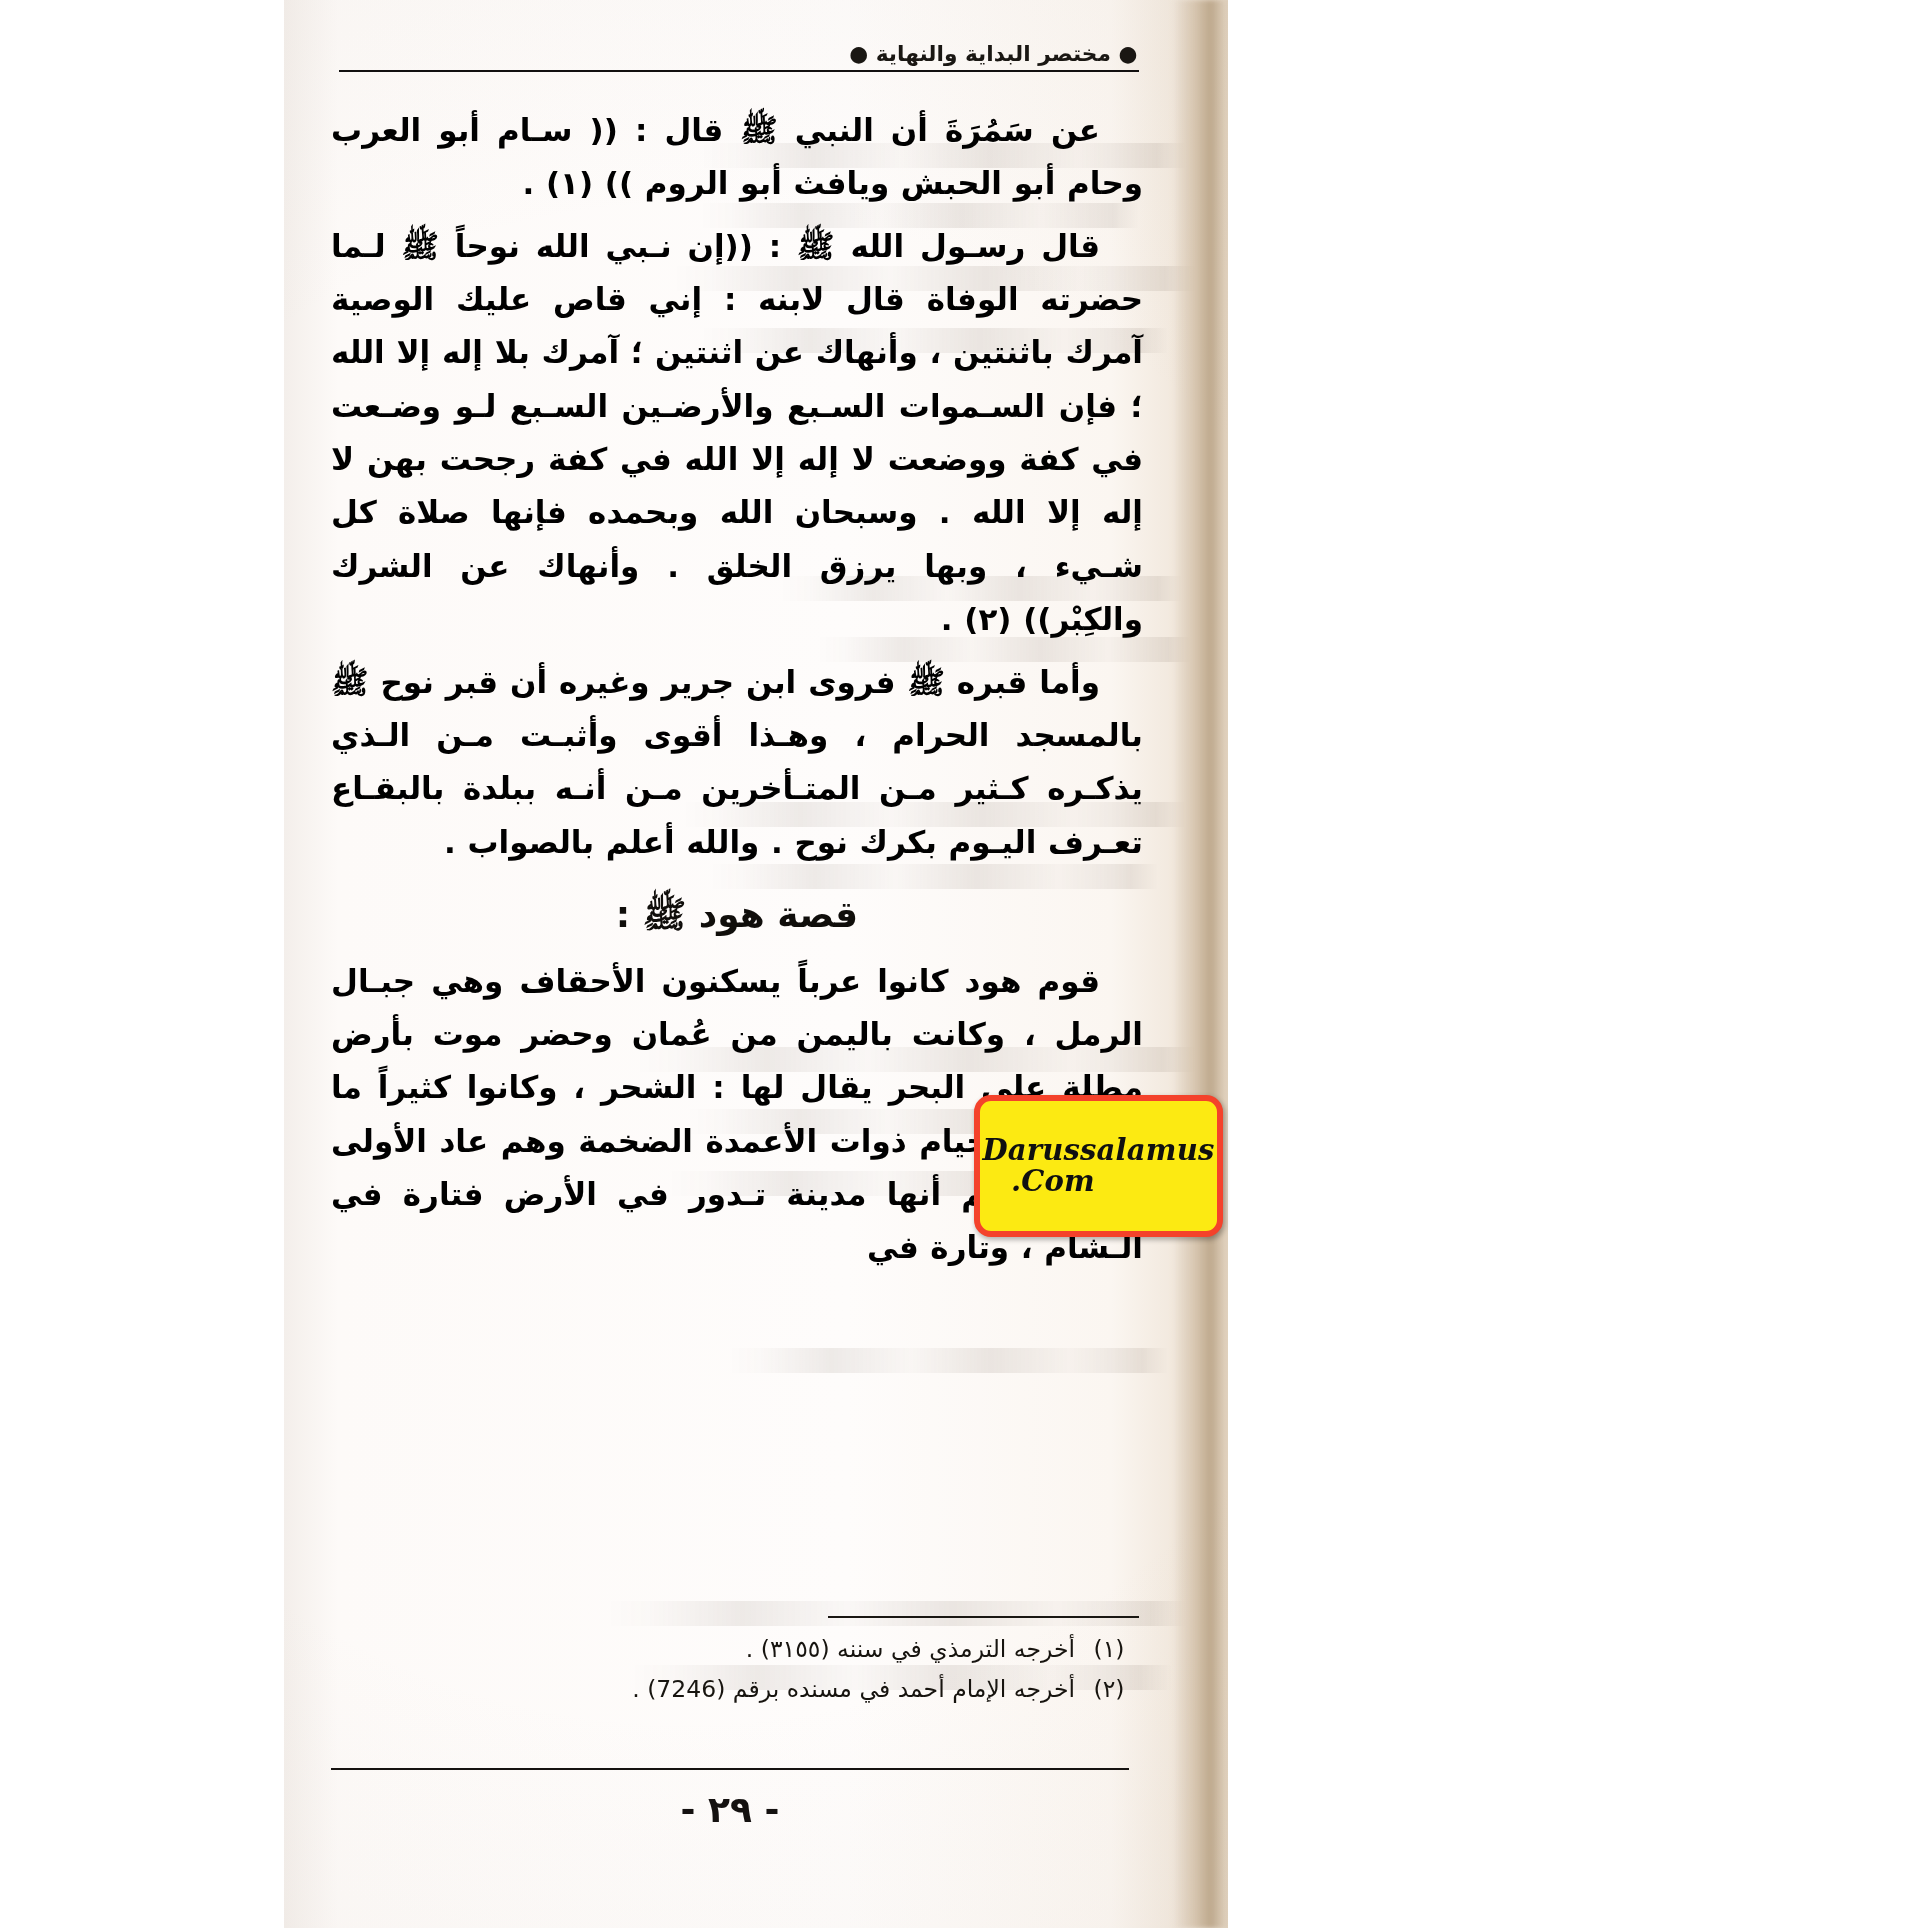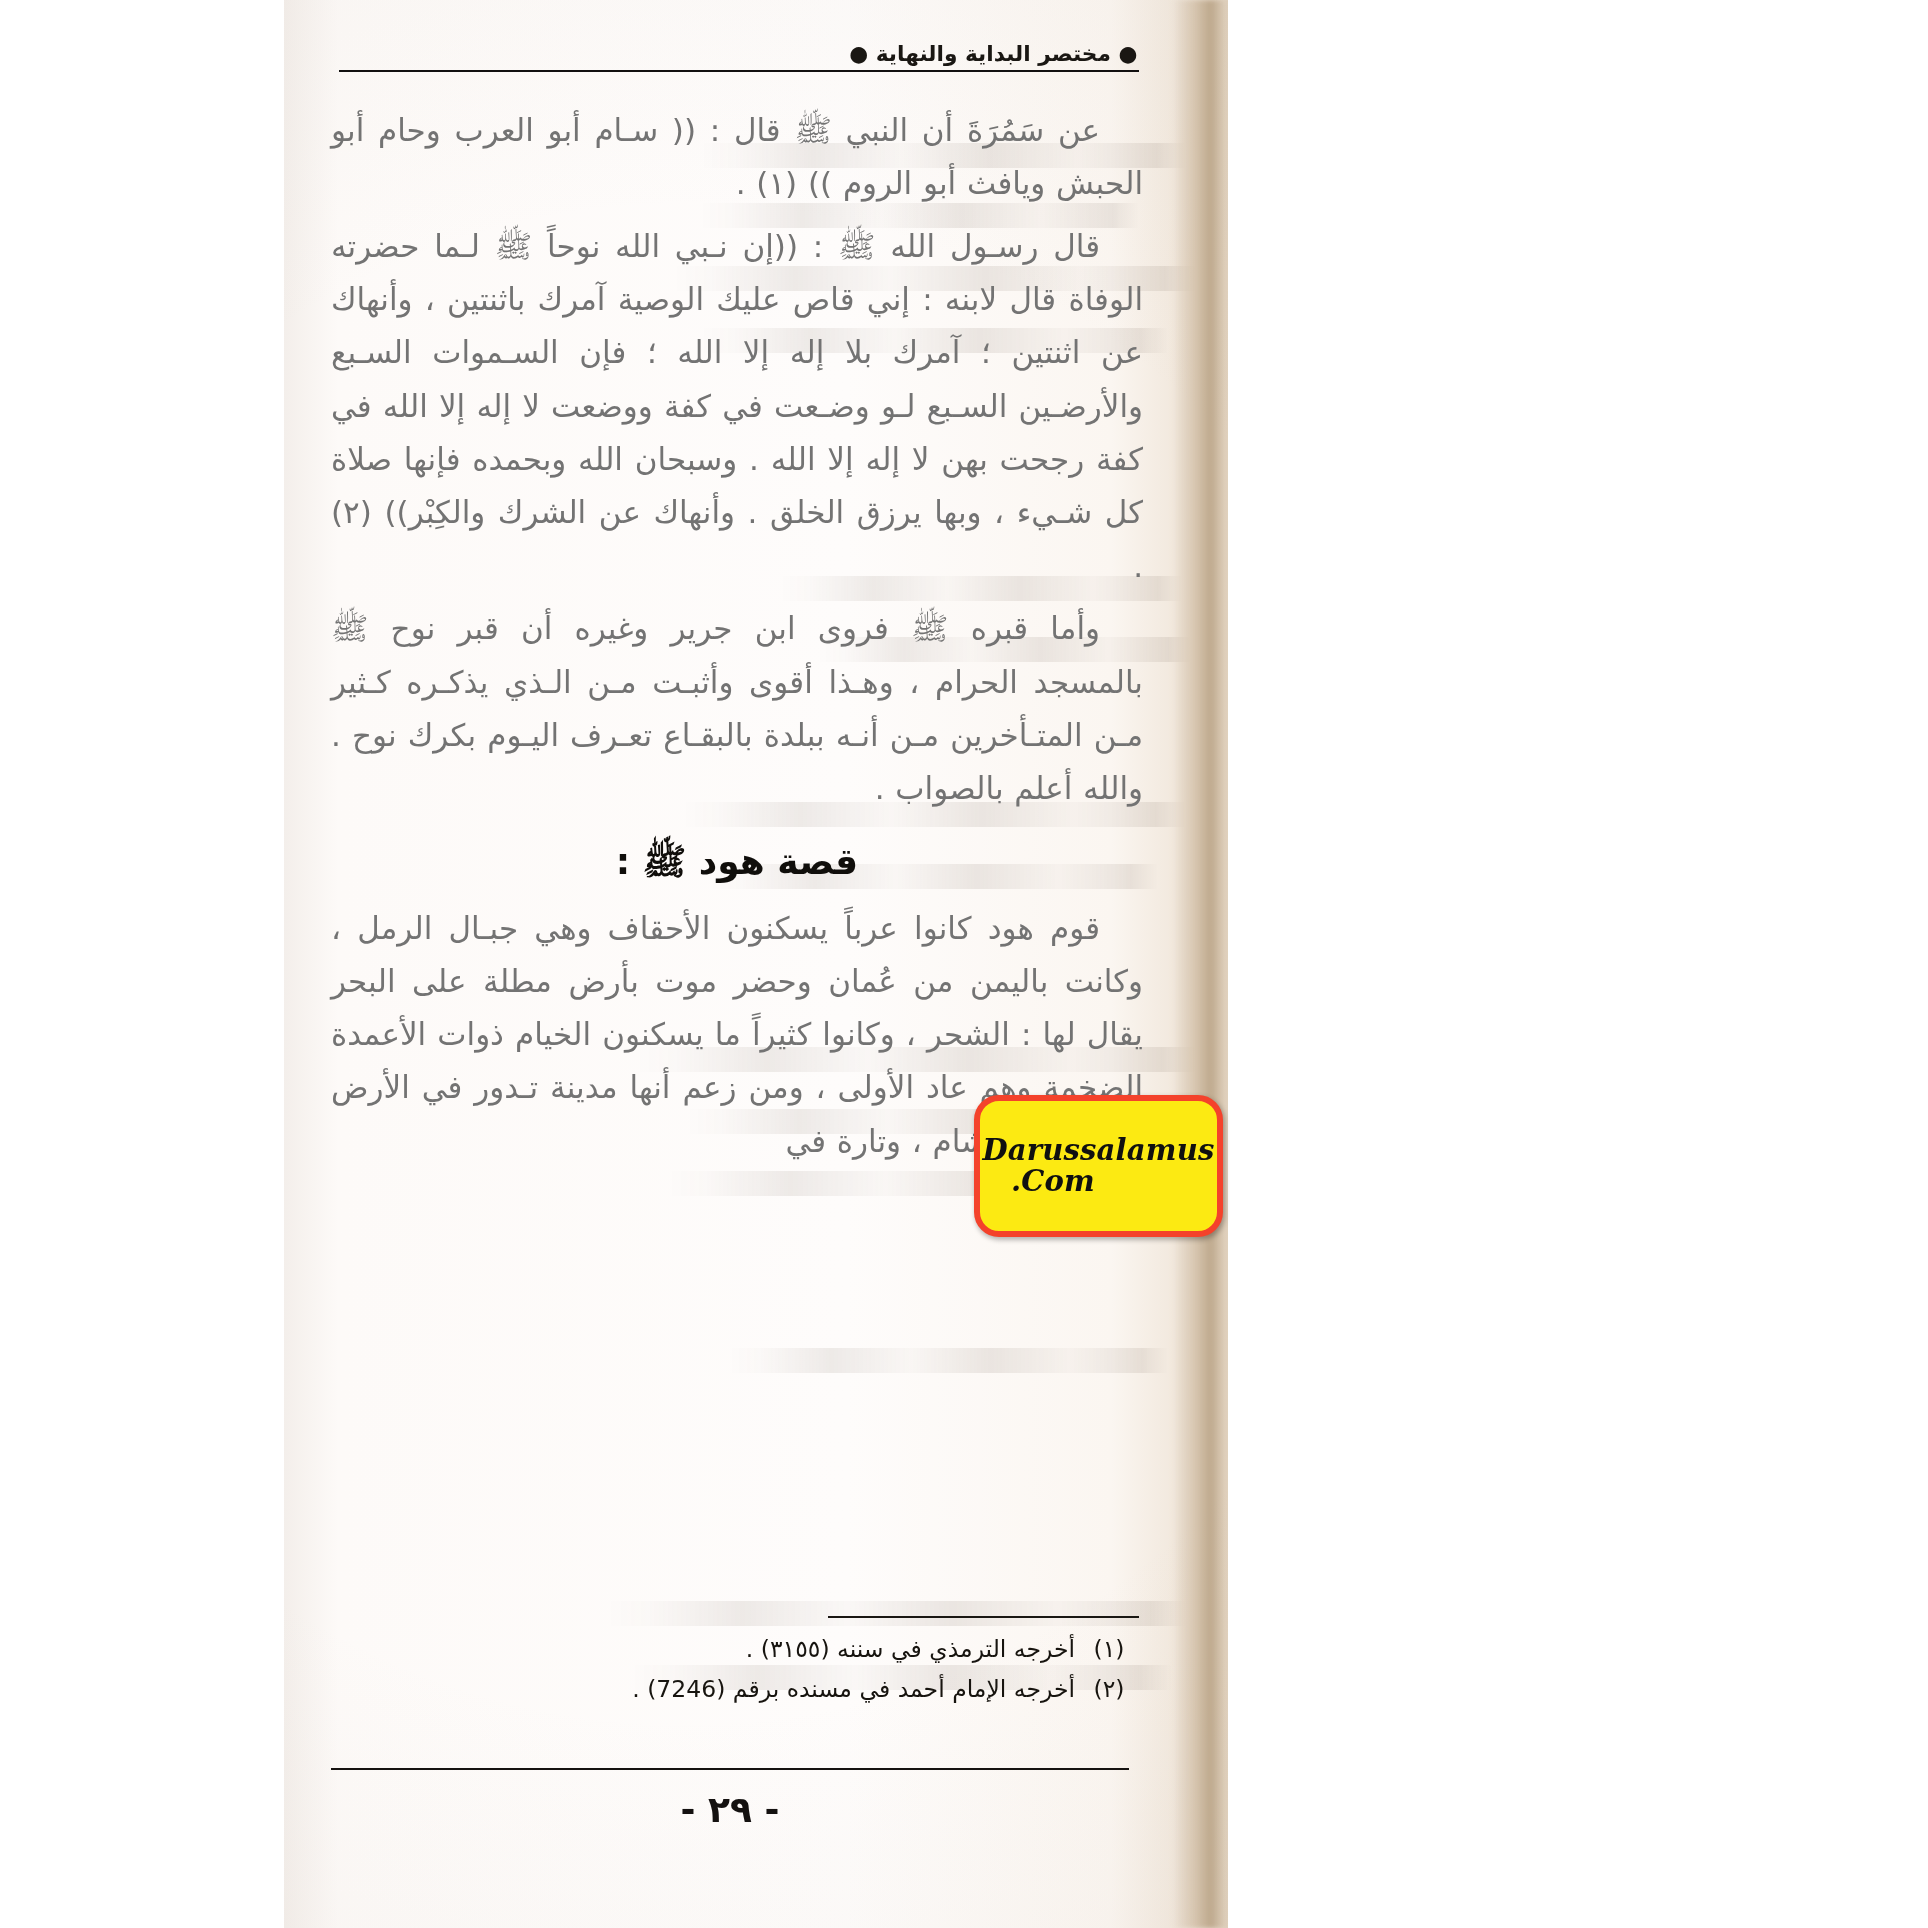--- a/index.html
+++ b/index.html
@@ -108,27 +108,27 @@
   .head-rule {
     height: 0;
     border-top: 2.8px solid #121010;
     margin: 0 0 32px 0;
     width: 800px;
     margin-right: 3.8px;
   }
 
   p.body {
     font-family: "DejaVu Sans", "Liberation Sans", sans-serif;
-    font-weight: normal;
+    font-weight: bold;
     font-size: 31px;
     line-height: 1.72;
     margin: 0 0 9.4px 0;
     text-align: justify;
     text-align-last: right;
-    color: #737373;
+    color: #000000;
     word-spacing: 0.9px;
   }
 
   p.indent { text-indent: 43px; }
 
   h2.section-heading {
     font-family: "DejaVu Sans", "Liberation Sans", sans-serif;
     font-weight: bold;
     font-size: 36px;
     margin: 24.5px 0 9.4px 0;
@@ -220,21 +220,21 @@
 
   
   .watermark {
     position: absolute;
     left: 974px;
     top: 1095px;
     width: 237px;
     height: 130px;
     background: #fcea12;
     border: 6.6px solid #f4422b;
-    border-radius: 25px;
+    border-radius: 17px;
     box-shadow: 0 0 0 1.9px #fcea12 inset, 1.9px 2.8px 5.6px rgba(0,0,0,0.28);
     display: flex;
     flex-direction: column;
     align-items: center;
     justify-content: center;
     direction: ltr;
   }
   .watermark .wm-line {
     font-family: "DejaVu Serif", "Liberation Serif", serif;
     font-style: italic;

